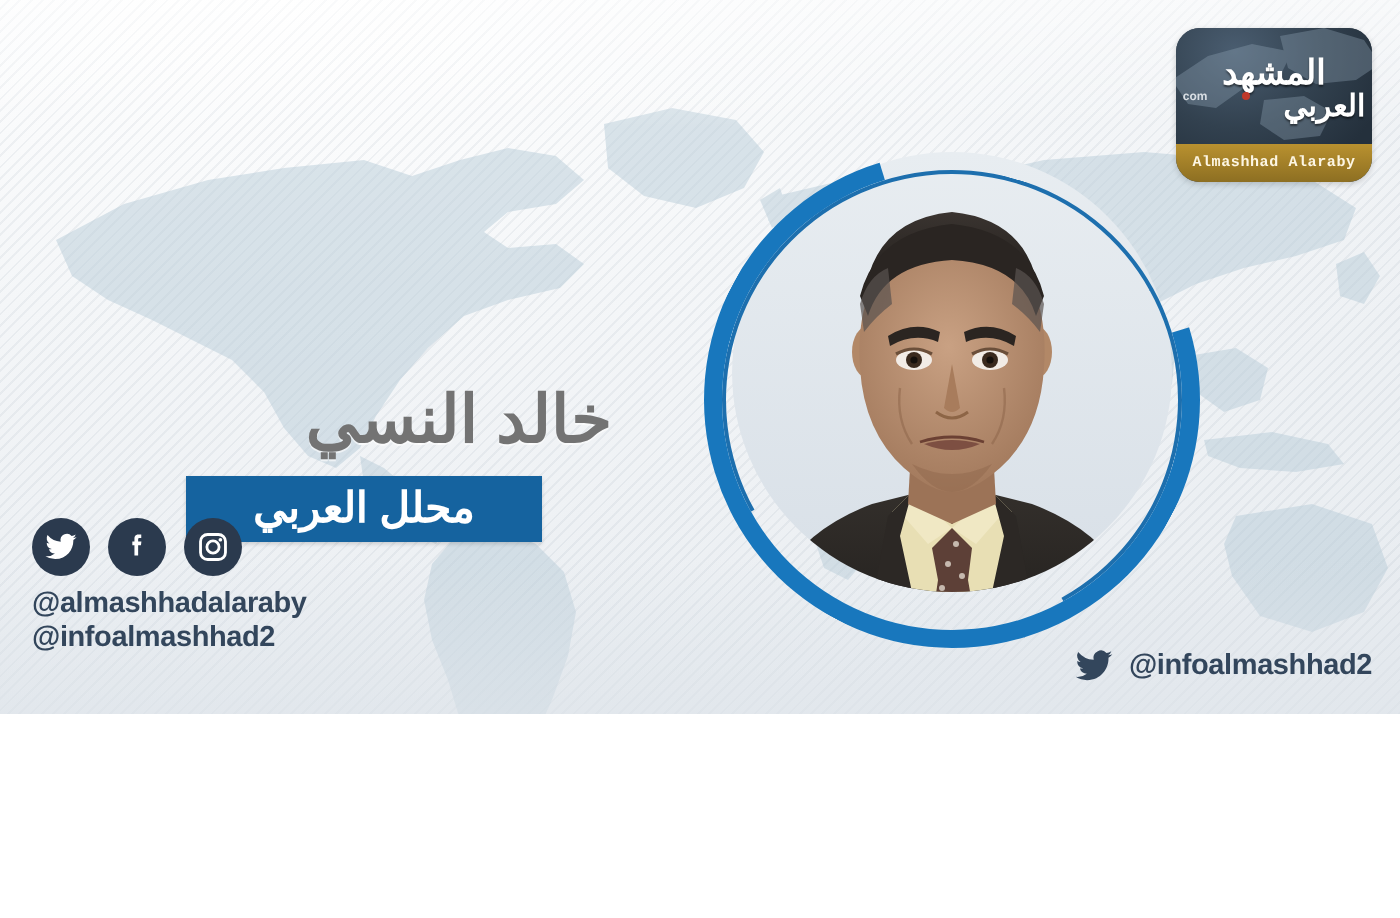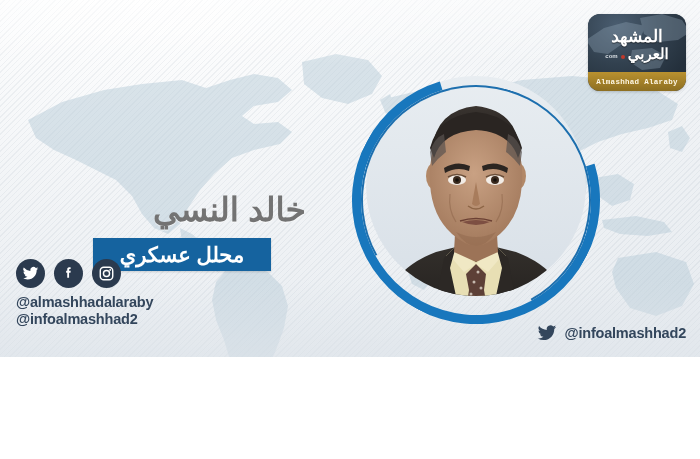--- a/index.html
+++ b/index.html
@@ -76,21 +76,21 @@
     font-size:17px;
     font-weight:bold;
     letter-spacing:-.5px;
     line-height:1;
     direction:rtl;
     margin-top:2px;
     text-shadow:0 1px 1px rgba(0,0,0,.5);
   }
   .logo-row2{
     position:relative;
-    display:flex;align-items:flex-end;gap:3px;
+    display:flex;gap:17px;
     margin-top:1px;
   }
   .logo-com{
     color:#d9dee3;font-size:6px;font-weight:bold;line-height:1;
     padding-bottom:2px;
   }
   .logo-dot{
     width:4px;height:4px;border-radius:50%;
     background:#c0392b;margin-bottom:2px;
   }
@@ -355,21 +355,21 @@
           <path d="M150 118 Q152 134 144 146" stroke="#8e664b" stroke-width="1.2" fill="none" opacity=".55"></path>
         </svg>
       </div>
     </div>
     <div class="ring-thin"></div>
     <div class="ring-thick"></div>
   </div>
 
   <div class="name">خالد النسي</div>
   <div class="title-banner">
-    <span>محلل عسكري</span>
+    <span>محلل العربي</span>
   </div>
 
   <div class="social">
     <div class="social-icons">
       <span class="sicon">
         <svg width="17" height="17" viewBox="0 0 24 24">
             <path fill="#ffffff" d="M23 4.9a9 9 0 0 1-2.6.7 4.5 4.5 0 0 0 2-2.5 9 9 0 0 1-2.9 1.1 4.5 4.5 0 0 0-7.7 4.1A12.8 12.8 0 0 1 2.5 3.6a4.5 4.5 0 0 0 1.4 6 4.5 4.5 0 0 1-2-.6 4.5 4.5 0 0 0 3.6 4.4 4.5 4.5 0 0 1-2 .1 4.5 4.5 0 0 0 4.2 3.1A9 9 0 0 1 1 18.5a12.7 12.7 0 0 0 6.9 2c8.3 0 12.8-6.9 12.8-12.8v-.6A9 9 0 0 0 23 4.9z"></path>
           </svg>
       </span>
       <span class="sicon">

